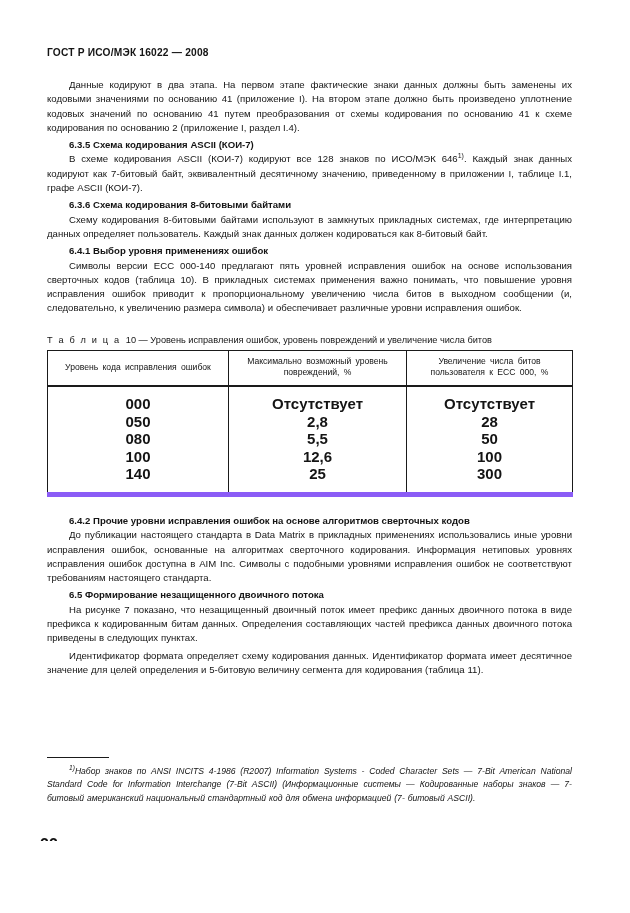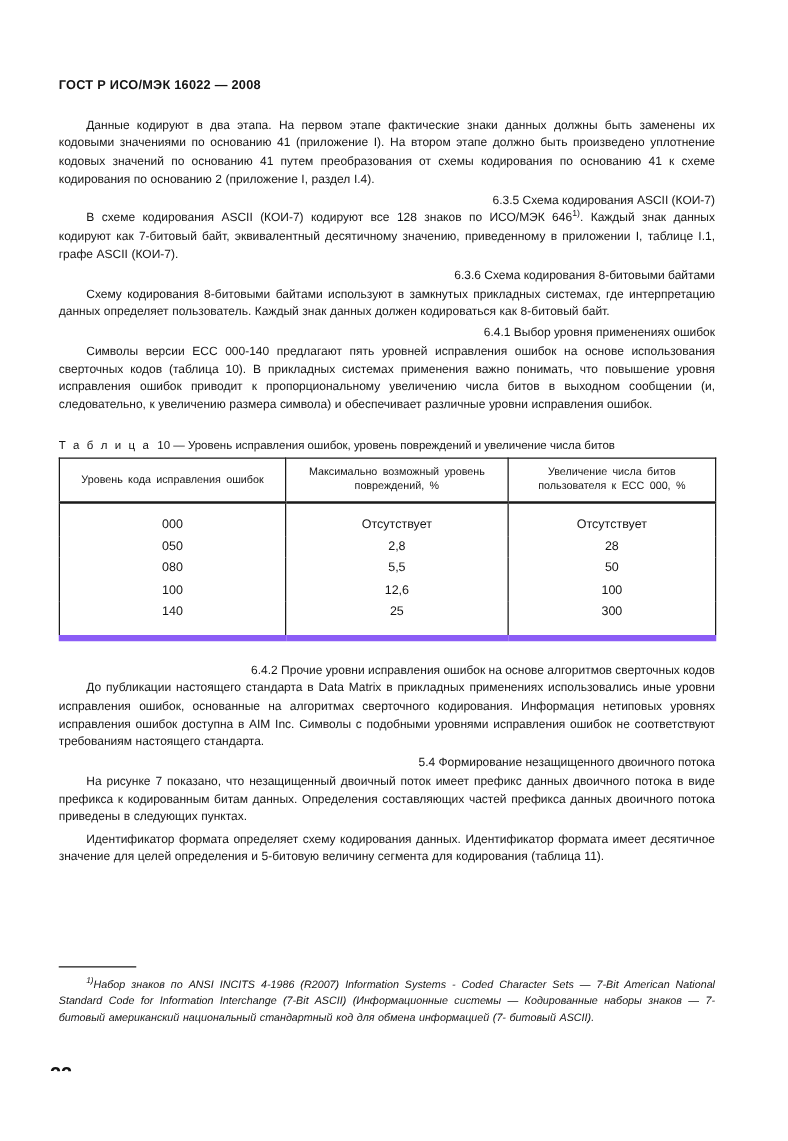--- a/index.html
+++ b/index.html
@@ -10,21 +10,21 @@
   }
   body {
     font-family: "Liberation Sans", sans-serif;
     color: #141414;
     -webkit-font-smoothing: antialiased;
   }
   .page {
     position: relative;
     width: 630px;
     height: 841px;
-    margin: 16px auto;
+    margin: 0 auto;
     background: #ffffff;
     overflow: hidden;
     box-sizing: border-box;
   }
 
   
   .doc-header {
     position: absolute;
     left: 47px;
     top: 47px;
@@ -49,23 +49,23 @@
     text-align: justify;
     text-indent: 22px;
     text-justify: inter-word;
     word-spacing: 0.02em;
   }
 
   h4.clause {
     margin: 0;
     font-size: 9.6px;
     line-height: 14.3px;
-    font-weight: normal;
+    font-weight: bold;
     text-indent: 22px;
-    text-align: right;
+    text-align: left;
   }
 
   .gap-sm { height: 3px; }
   .gap-lg { height: 17px; }
 
   sup.fnref {
     font-size: 7px;
     vertical-align: super;
     line-height: 0;
   }
@@ -106,21 +106,22 @@
     border-top: 1px solid #1a1a1a;
     border-bottom: 2px solid #1a1a1a;
     padding: 5px 6px 6px 6px;
     line-height: 11.6px;
     word-spacing: 0.22em;
   }
   table.data tbody tr td {
     border-top: none;
     border-bottom: none;
     line-height: 17.6px;
-    font-size: 10px;
+    font-size: 15px;
+    font-weight: bold;
   }
   table.data tbody tr:first-child td { padding-top: 8px; }
   table.data tbody tr:last-child td {
     padding-bottom: 9px;
     border-bottom: 5px solid #8b5cf6;
   }
 
   
   .footnote-zone {
     position: absolute;
@@ -238,21 +239,21 @@
     </table>
 
     <div class="gap-lg"></div>
 
     <h4 class="clause">6.4.2 Прочие уровни исправления ошибок на основе алгоритмов сверточных кодов</h4>
 
     <p class="body">До публикации настоящего стандарта в Data Matrix в прикладных применениях использовались иные уровни исправления ошибок, основанные на алгоритмах сверточного кодирования. Информация нетиповых уровнях исправления ошибок доступна в AIM Inc. Символы с подобными уровнями исправления ошибок не соответствуют требованиям настоящего стандарта.</p>
 
     <div class="gap-sm"></div>
 
-    <h4 class="clause">5.4 Формирование незащищенного двоичного потока</h4>
+    <h4 class="clause">6.5 Формирование незащищенного двоичного потока</h4>
 
     <p class="body">На рисунке 7 показано, что незащищенный двоичный поток имеет префикс данных двоичного потока в виде префикса к кодированным битам данных. Определения составляющих частей префикса данных двоичного потока приведены в следующих пунктах.</p>
 
     <div class="gap-sm"></div>
 
 
     <p class="body">Идентификатор формата определяет схему кодирования данных. Идентификатор формата имеет десятичное значение для целей определения и 5-битовую величину сегмента для кодирования (таблица 11).</p>
 
   </div>
 

